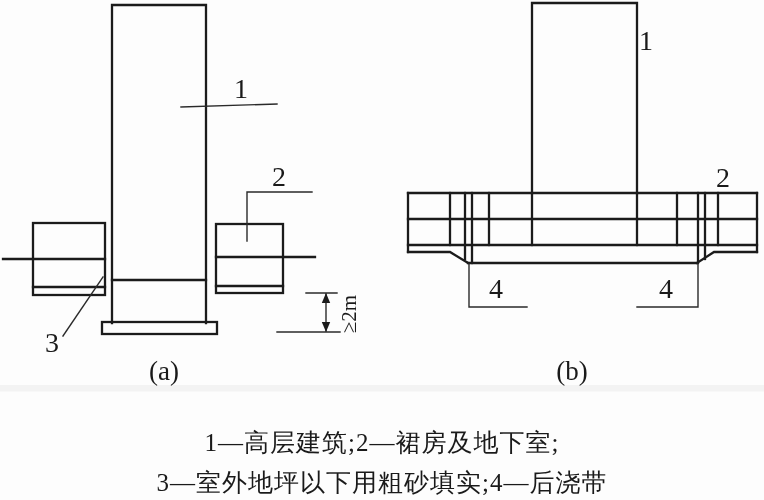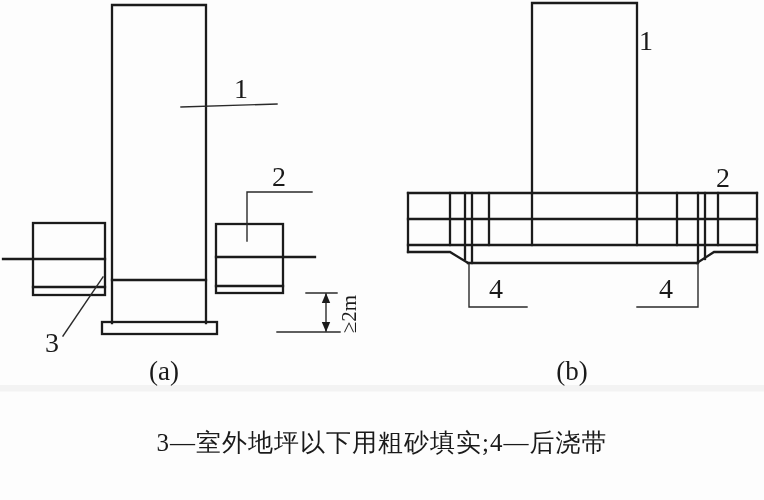--- a/index.html
+++ b/index.html
@@ -96,15 +96,16 @@
     <text class="callout" x="646" y="50" text-anchor="middle">1</text>
     <text class="callout" x="723" y="187" text-anchor="middle">2</text>
     <text class="callout" x="496" y="298" text-anchor="middle">4</text>
     <text class="callout" x="666" y="298" text-anchor="middle">4</text>
 
     <text class="caption" x="572" y="380" text-anchor="middle">(b)</text>
   </g>
 </svg>
 
 <div id="legend">
+  <div>1—高层建筑;2—裙房及地下室;</div>
   <div>3—室外地坪以下用粗砂填实;4—后浇带</div>
 </div>
 </div>
 
 </body></html>

